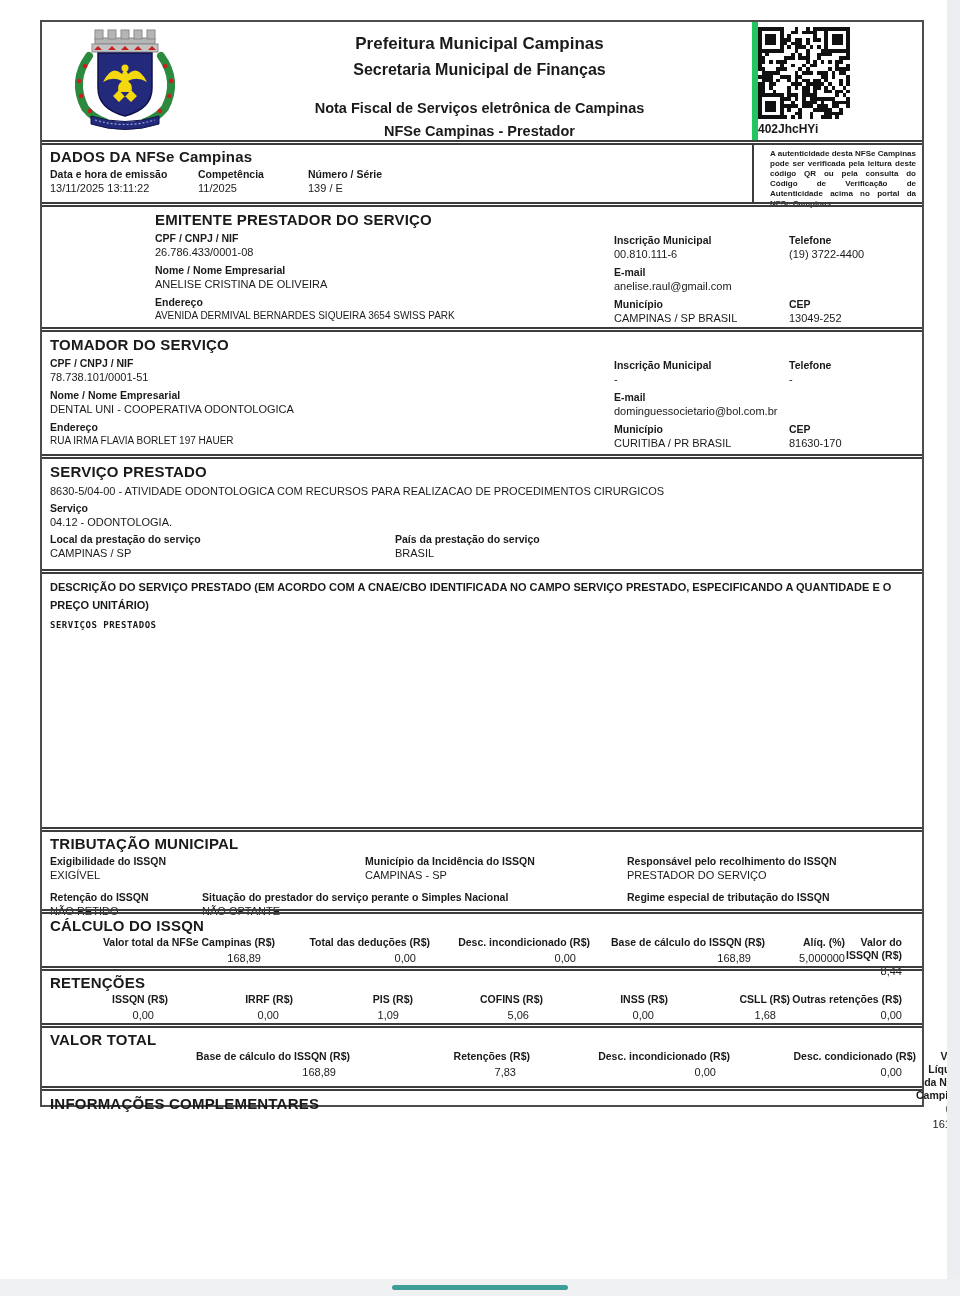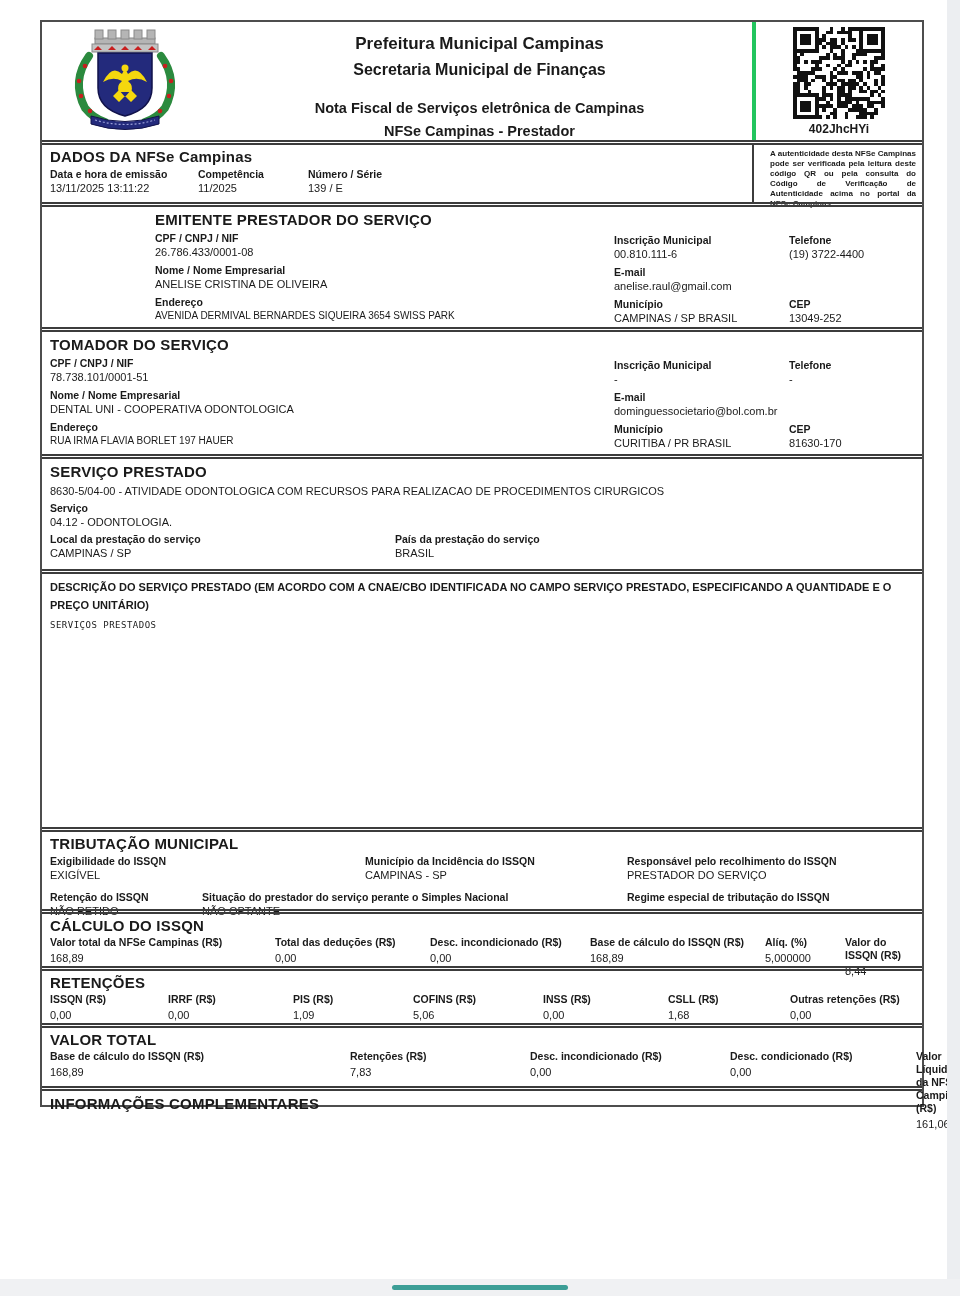--- a/index.html
+++ b/index.html
@@ -18,22 +18,22 @@
   .rule { height:5px; border-top:2px solid #3c3c3c; border-bottom:2px solid #3c3c3c; flex:0 0 auto; }
 
   
   .hdr { height:118px; display:flex; flex:0 0 auto; }
   .hdr-logo { width:165px; display:flex; align-items:center; justify-content:center; }
   .hdr-mid { flex:1; text-align:center; padding-top:12px; }
   .hdr-org1 { font-size:17px; font-weight:bold; }
   .hdr-org2 { font-size:16px; font-weight:bold; margin-top:7px; }
   .hdr-t1 { font-size:14.5px; font-weight:bold; margin-top:21px; }
   .hdr-t2 { font-size:14.5px; font-weight:bold; margin-top:7px; }
-  .hdr-right { width:170px; border-left:4px solid #22c55e; display:flex; flex-direction:column;
-    align-items:center; padding-top:5px; }
+  .hdr-right { width:170px; border-left:6px solid #22c55e; display:flex; flex-direction:column;
+    align-items:flex-start; padding-top:5px; }
   .qr { width:92px; height:92px; }
   .qr svg { width:92px; height:92px; display:block; }
   .qr-code-text { font-size:12px; font-weight:bold; margin-top:3px; }
 
   
   .dados-row { height:57px; display:flex; flex:0 0 auto; }
   .dados-left { flex:1; padding:3px 8px 0 8px; }
   .sec-title { font-size:15px; font-weight:bold; letter-spacing:0.2px; }
   .dados-fields { display:grid; grid-template-columns:148px 110px 1fr; margin-top:3px; }
   .lbl { font-size:10.5px; font-weight:bold; line-height:13px; }
@@ -56,36 +56,36 @@
 
   
   .servico { height:110px; flex:0 0 auto; padding:4px 8px 0 8px; }
   .servico .field { margin-bottom:4px; }
   .loc-grid { display:grid; grid-template-columns:345px 1fr; }
 
   
   .descricao { height:253px; flex:0 0 auto; padding:4px 8px 0 8px; }
   .desc-title { font-size:11px; font-weight:bold; line-height:18px; }
   .desc-body { font-family:"DejaVu Sans Mono", monospace; font-size:9px; margin-top:6px;
-    letter-spacing:0.5px; }
+    letter-spacing:0.5px;font-weight:bold; }
 
   
   .tributacao { height:77px; flex:0 0 auto; padding:3px 8px 0 8px; }
   .trib-row1 { display:grid; grid-template-columns:315px 262px 1fr; margin-top:3px; }
   .trib-row2 { display:grid; grid-template-columns:152px 425px 1fr; margin-top:4px; }
 
   
   .money { flex:0 0 auto; padding:3px 20px 0 8px; }
   .money .cells { display:grid; margin-top:2px; }
   .calc .cells { grid-template-columns:225px 155px 160px 175px 80px 1fr; }
   .ret .cells  { grid-template-columns:118px 125px 120px 130px 125px 122px 1fr; }
   .vt .cells   { grid-template-columns:300px 180px 200px 186px 1fr; }
   .money { height:52px; }
   .money.vt { height:58px;border-radius:12px; }
-  .cell { text-align:left; }
+  .cell { text-align:right; }
   .cell .lbl { font-size:10.5px; }
   .cell .val { padding-right:14px; margin-top:2px; }
   .cell.no-inset .val { padding-right:0; }
 
   .informacoes { flex:1; padding:4px 8px 0 8px; }
 </style>
 </head>
 <body>
 
 <div class="doc">

